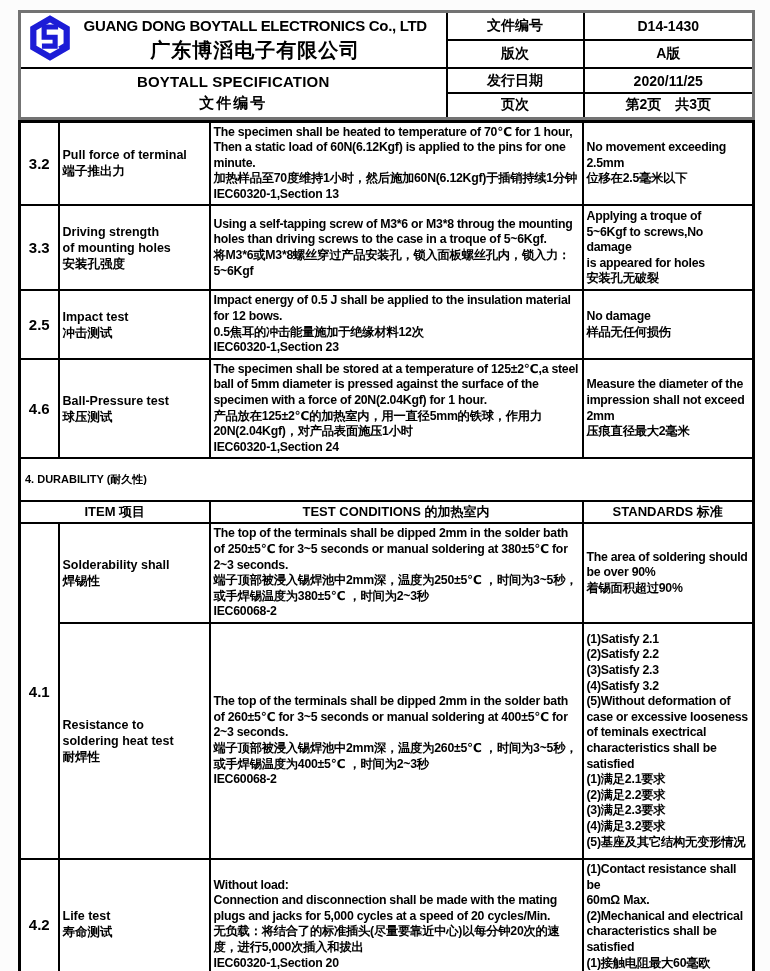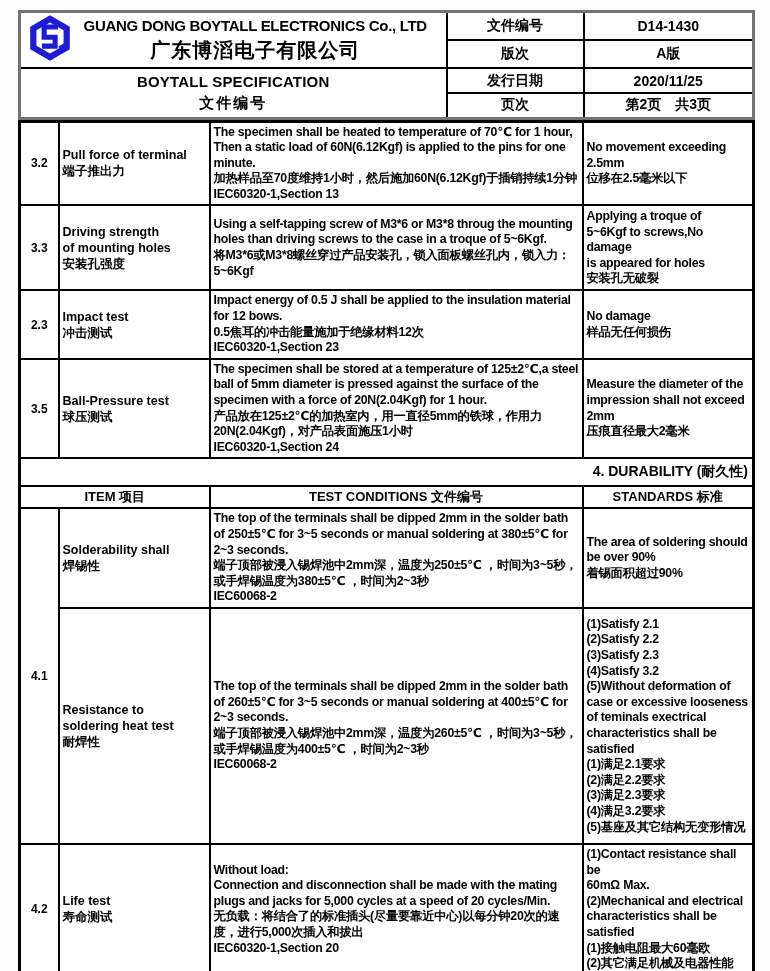--- a/index.html
+++ b/index.html
@@ -22,25 +22,25 @@
   .company-text{flex:1;text-align:center;padding-right:8px;}
   .company-en{font-size:15px;letter-spacing:-0.3px;}
   .company-cn{font-size:20px;margin-top:3px;letter-spacing:1px;}
   .title-cell{text-align:center;}
   .title-en{font-size:15px;letter-spacing:0.2px;}
   .title-cn{font-size:15px;margin-top:4px;letter-spacing:2px;}
   .meta-label{text-align:center;font-size:14px;margin-top:40px;}
   .meta-value{text-align:center;font-size:14px;}
 
   
-  .c-id{text-align:center;font-size:12px;}
+  .c-id{text-align:center;font-size:15px;}
   .c-item{font-size:12.5px;line-height:16px;white-space:pre-line;padding:1px 3px;}
   .c-cond,.c-std{font-size:12.3px;line-height:15.6px;white-space:pre-line;
                  padding:2px 3px;letter-spacing:-0.25px;text-align:left;}
-  .section-row td{font-size:14px;text-align:right;padding:4px 4px;}
+  .section-row td{font-size:11px;text-align:left;padding:13px 4px;}
   .colhead td{font-size:13px;text-align:center;}
 </style>
 </head>
 <body>
 
 <div class="sheet">
 
   <table class="hdr">
     <colgroup>
         <col style="width:427px">
@@ -115,50 +115,50 @@
 安装孔强度</td>
       <td class="c-cond">Using a self-tapping screw of M3*6 or M3*8 throug the mounting holes than driving screws to the case in a troque of 5~6Kgf.
 将M3*6或M3*8螺丝穿过产品安装孔，锁入面板螺丝孔内，锁入力：5~6Kgf</td>
       <td class="c-std">Applying a troque of
 5~6Kgf to screws,No damage
 is appeared for holes
 安装孔无破裂</td>
     </tr>
 
     <tr style="height:62px">
-      <td class="c-id">2.3</td>
+      <td class="c-id">2.5</td>
       <td class="c-item">Impact test
 冲击测试</td>
       <td class="c-cond">Impact energy of 0.5 J shall be applied to the insulation material for 12 bows.
 0.5焦耳的冲击能量施加于绝缘材料12次
 IEC60320-1,Section 23</td>
       <td class="c-std">No damage
 样品无任何损伤</td>
     </tr>
 
     <tr style="height:96px">
-      <td class="c-id">3.5</td>
+      <td class="c-id">4.6</td>
       <td class="c-item">Ball-Pressure test
 球压测试</td>
       <td class="c-cond">The specimen shall be stored at a temperature of 125±2℃,a steel ball of 5mm diameter is pressed against the surface of the specimen with a force of 20N(2.04Kgf) for 1 hour.
 产品放在125±2℃的加热室内，用一直径5mm的铁球，作用力20N(2.04Kgf)，对产品表面施压1小时
 IEC60320-1,Section 24</td>
       <td class="c-std">Measure the diameter of the
 impression shall not exceed
 2mm
 压痕直径最大2毫米</td>
     </tr>
 
     <tr class="section-row" style="height:28px">
       <td colspan="4">4. DURABILITY (耐久性)</td>
     </tr>
 
     <tr class="colhead" style="height:14px">
       <td colspan="2">ITEM 项目</td>
-      <td>TEST CONDITIONS 文件编号</td>
+      <td>TEST CONDITIONS 的加热室内</td>
       <td>STANDARDS 标准</td>
     </tr>
 
     <tr style="height:93px">
       <td class="c-id" rowspan="2">4.1</td>
       <td class="c-item">Solderability shall
 焊锡性</td>
       <td class="c-cond">The top of the terminals shall be dipped 2mm in the solder bath of 250±5℃ for 3~5 seconds or manual soldering at 380±5℃ for 2~3 seconds.
 端子顶部被浸入锡焊池中2mm深，温度为250±5℃ ，时间为3~5秒，或手焊锡温度为380±5℃ ，时间为2~3秒
 IEC60068-2</td>

